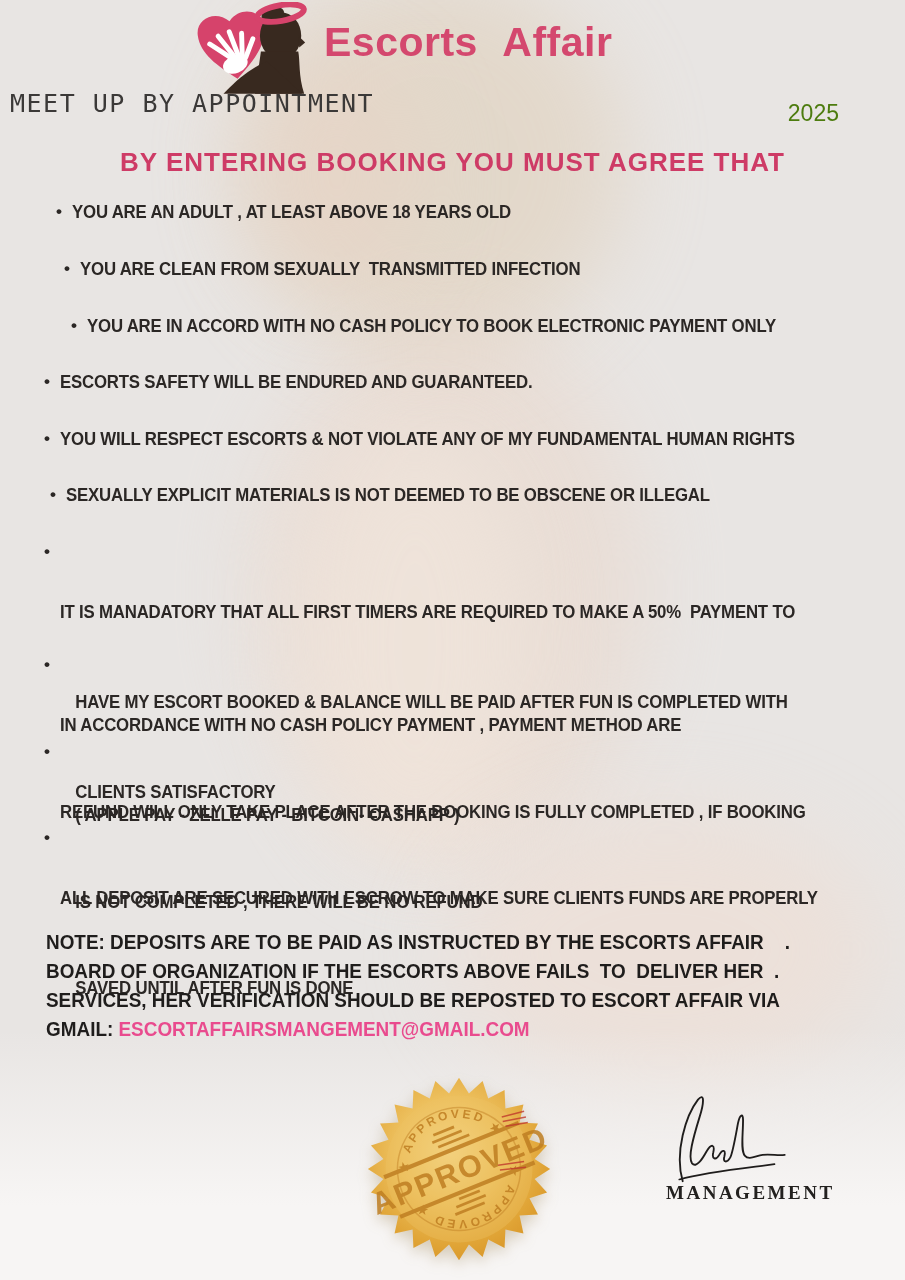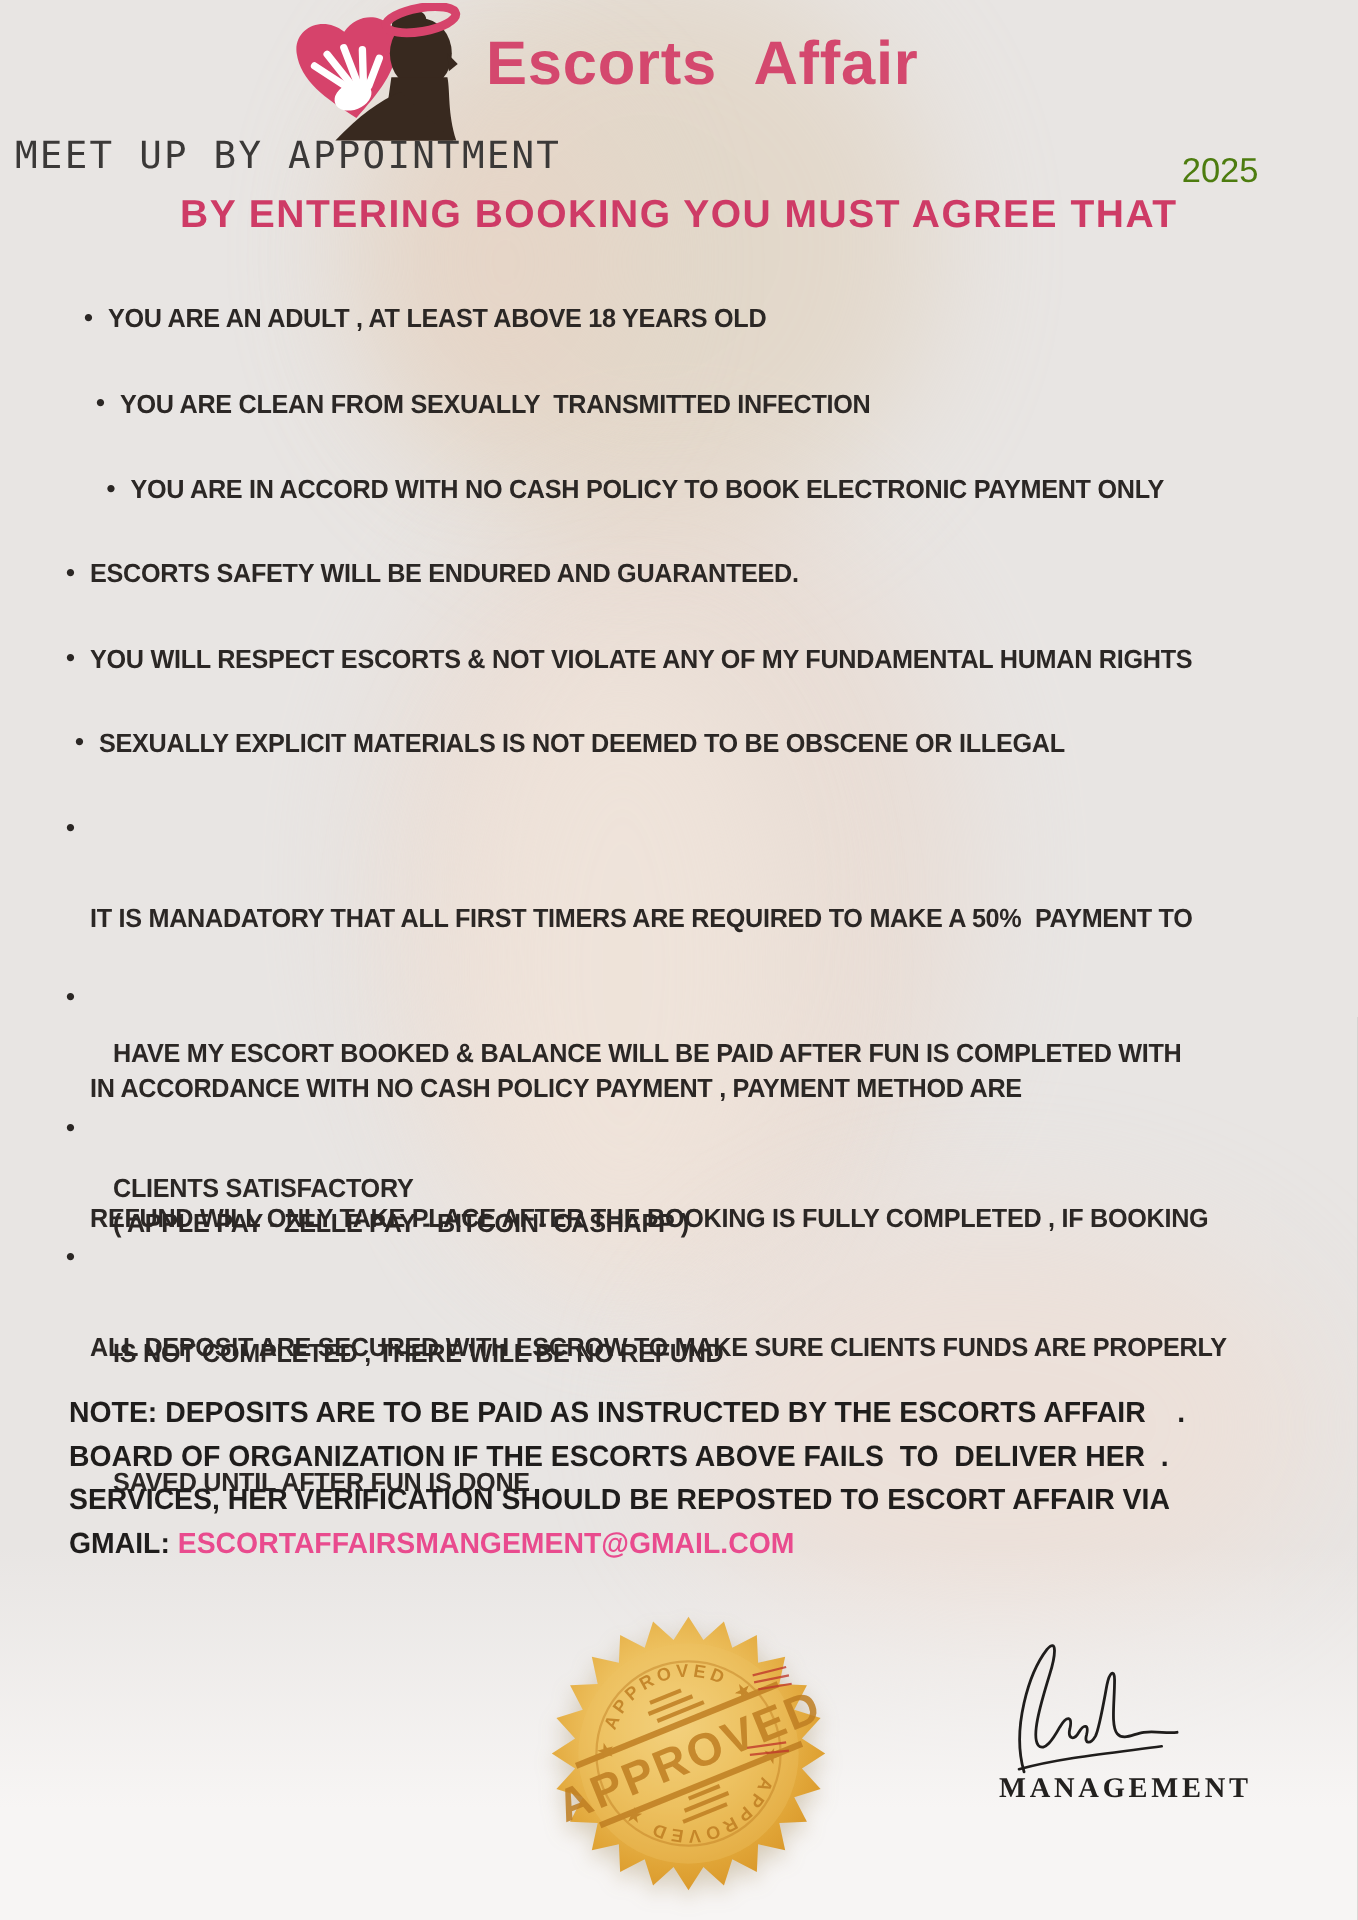--- a/index.html
+++ b/index.html
@@ -18,21 +18,21 @@
 
   
   .logo-row{position:absolute;left:196px;top:2px;display:flex;align-items:center;}
   .logo-icon{width:118px;height:94px;}
   .brand{margin-left:10px;font-size:41px;font-weight:bold;color:#d4486e;
     letter-spacing:.5px;word-spacing:14px;padding-bottom:14px;}
   .tagline{position:absolute;left:10px;top:89px;font-family:"DejaVu Sans Mono",monospace;
     font-size:25px;letter-spacing:1.5px;color:#3b3938;}
   .year{position:absolute;right:66px;top:84px;font-size:23px;color:#4d7c0f;margin-top:16px;}
 
-  .heading{position:absolute;left:0;top:127px;width:100%;margin:0;text-align:center;
+  .heading{position:absolute;left:0;top:147px;width:100%;margin:0;text-align:center;
     font-size:26px;font-weight:bold;letter-spacing:1px;color:#ce3b66;}
 
   
   .term{position:absolute;display:flex;color:#2b2725;font-weight:bold;font-size:17.5px;line-height:30px;}
   .term .dot{width:16px;flex:none;font-size:17px;}
   .term .lines{white-space:pre;transform:scaleX(.96);transform-origin:0 50%;letter-spacing:-.2px;}
   .term .lines .cont{padding-left:16px;}
   .t1{top:197px;left:56px}.t2{top:254px;left:64px}.t3{top:311px;left:71px}
   .t4{top:367px;left:44px}.t5{top:424px;left:44px}.t6{top:480px;left:50px}
   .t7{top:537px;left:44px}.t8{top:650px;left:44px}.t9{top:737px;left:44px}

